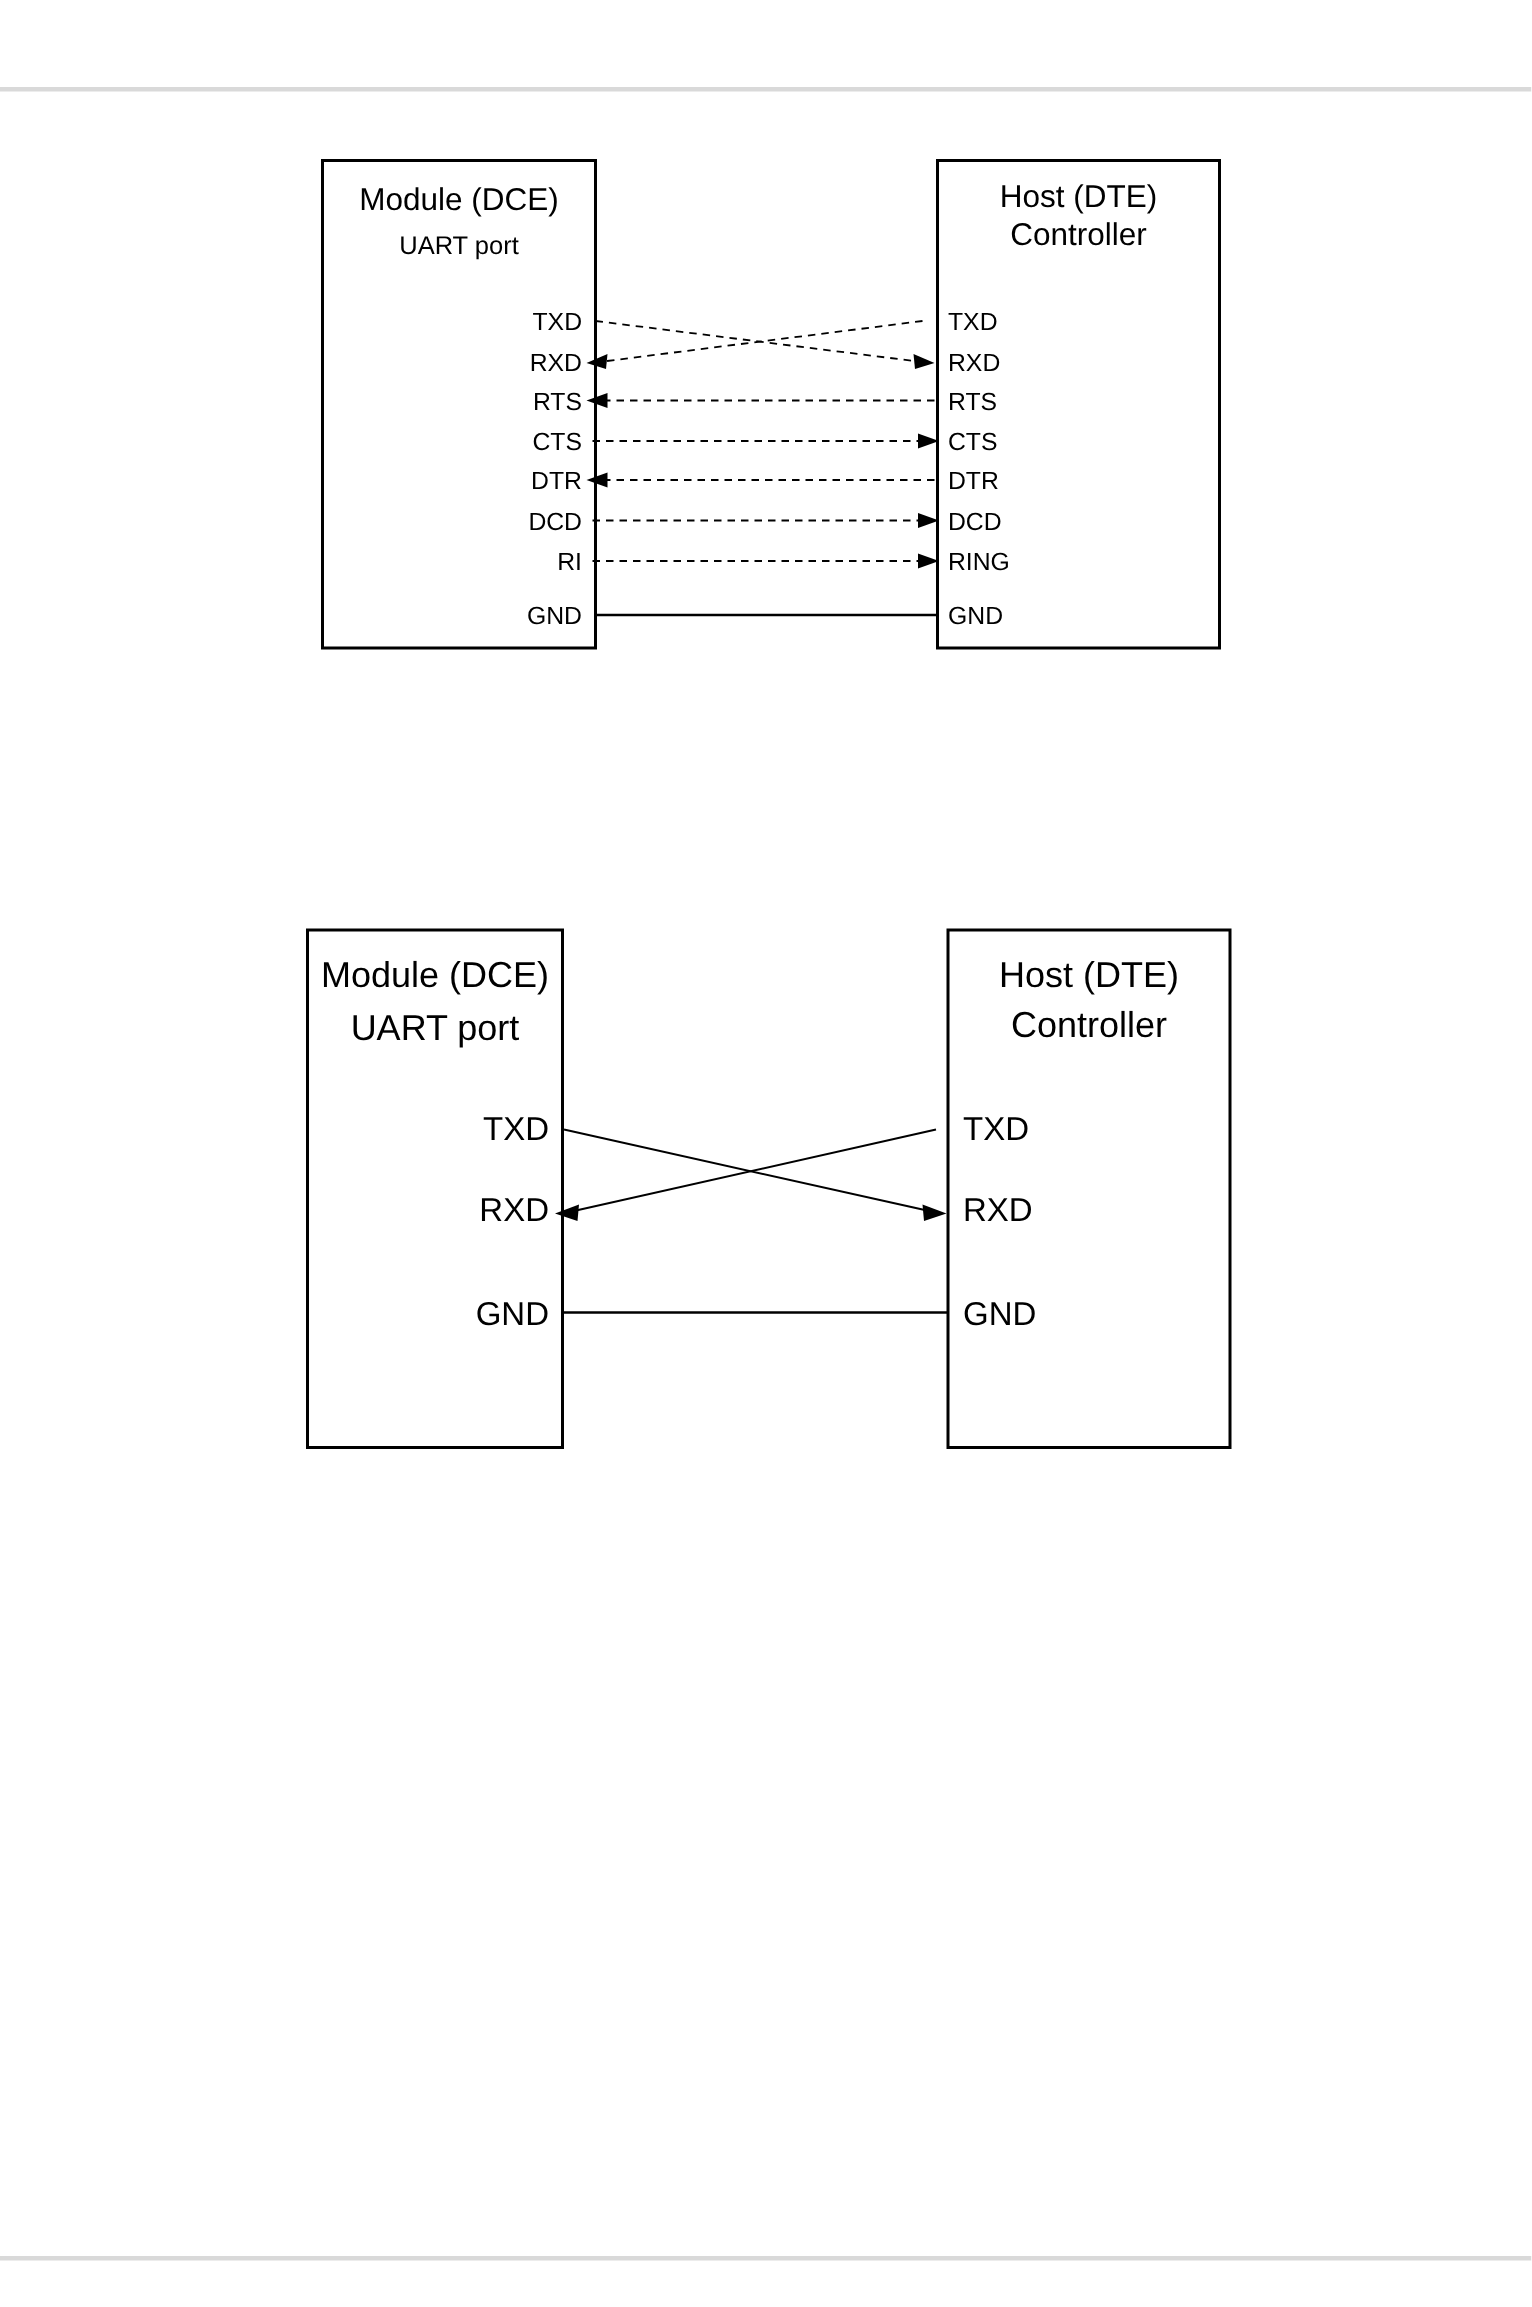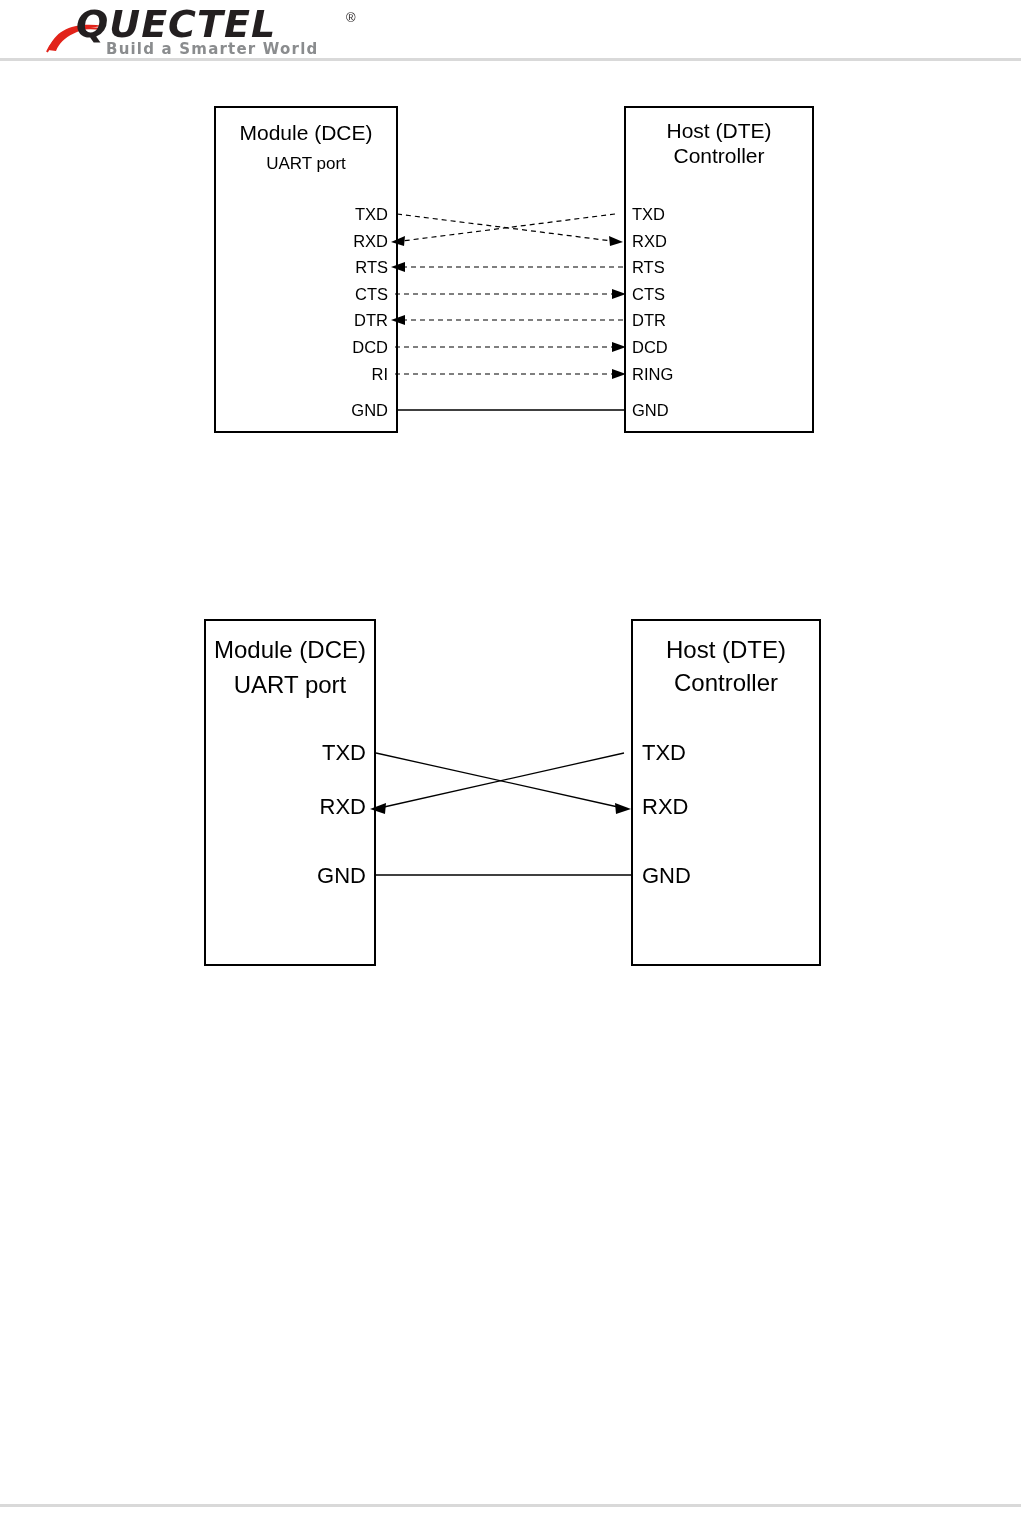--- a/index.html
+++ b/index.html
@@ -130,29 +130,20 @@
     stroke: #000000;
     stroke-width: 1.6;
     fill: none;
   }
   .arrow-head { fill: #000000; }
 </style>
 </head>
 <body>
 
 <div id="page-header">
-  <div id="logo">
-    <svg id="logo-swoosh" viewBox="0 0 62 34">
-      <path d="M2 30 C 10 8, 30 2, 58 6 C 34 8, 16 16, 10 31 Z" fill="#e2231a"></path>
-      <path d="M1 32 C 9 14, 28 6, 56 9" fill="none" stroke="#e2231a" stroke-width="2"></path>
-    </svg>
-    <div id="logo-wordmark">QUECTEL</div>
-    <div id="logo-reg">®</div>
-    <div id="logo-tagline">Build a Smarter World</div>
-  </div>
   <div id="header-rule"></div>
 </div>
 
 <div class="diagram" id="diagram-full" style="left:180px; top:95px;">
   <svg width="680" height="360" viewBox="0 0 680 360">
 
     <rect class="box-rect" x="35" y="12" width="182" height="325"></rect>
     <rect class="box-rect" x="445" y="12" width="188" height="325"></rect>
 
     <text class="box-title box-title-main" x="126" y="45">Module  (DCE)</text>

